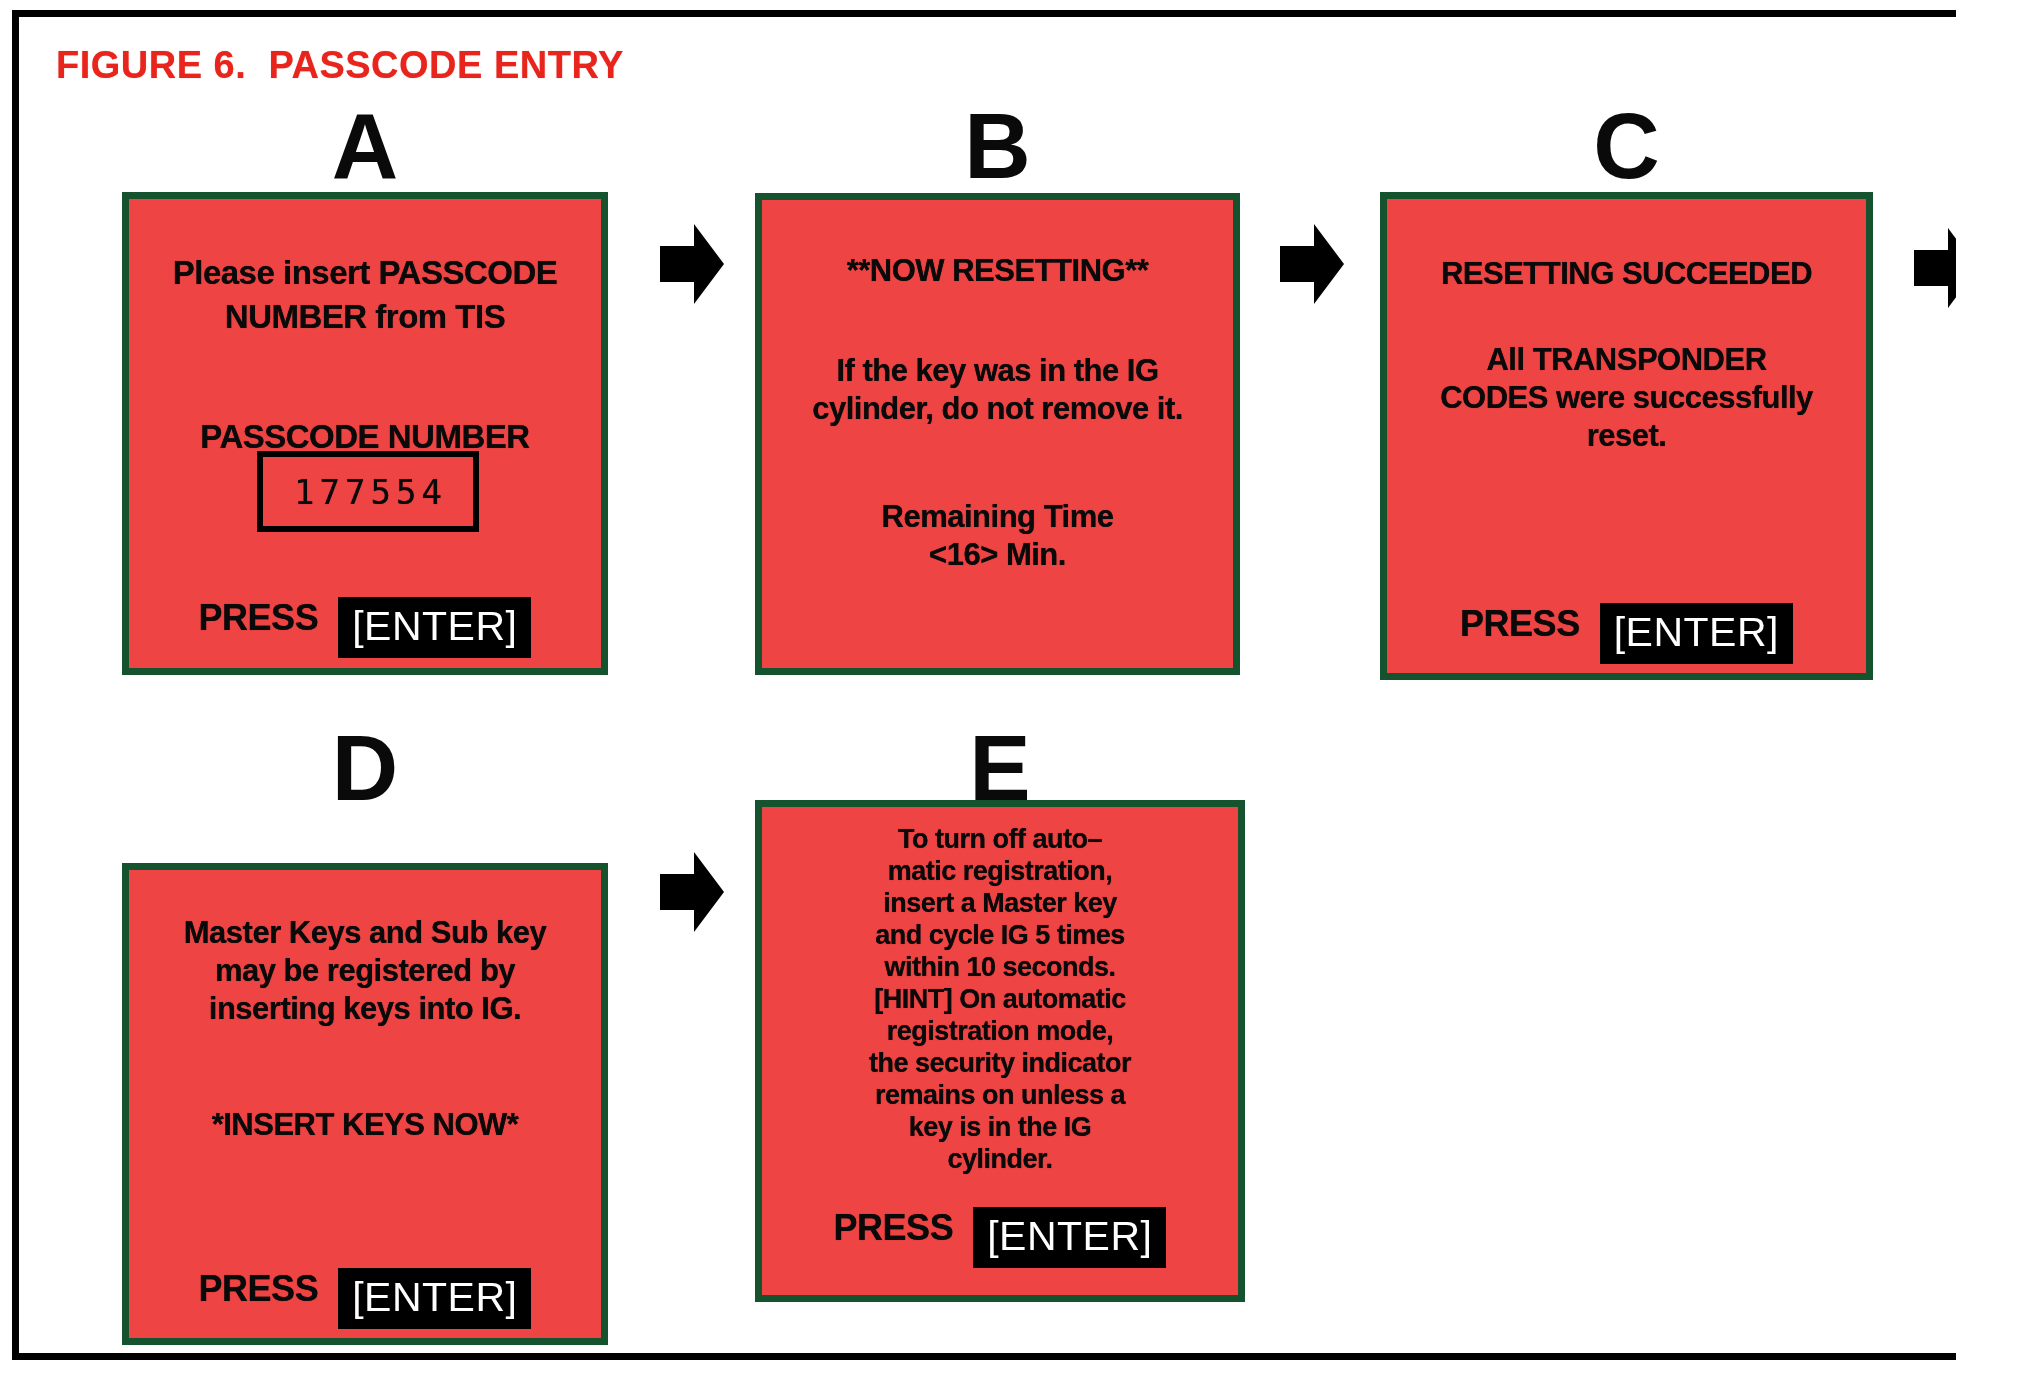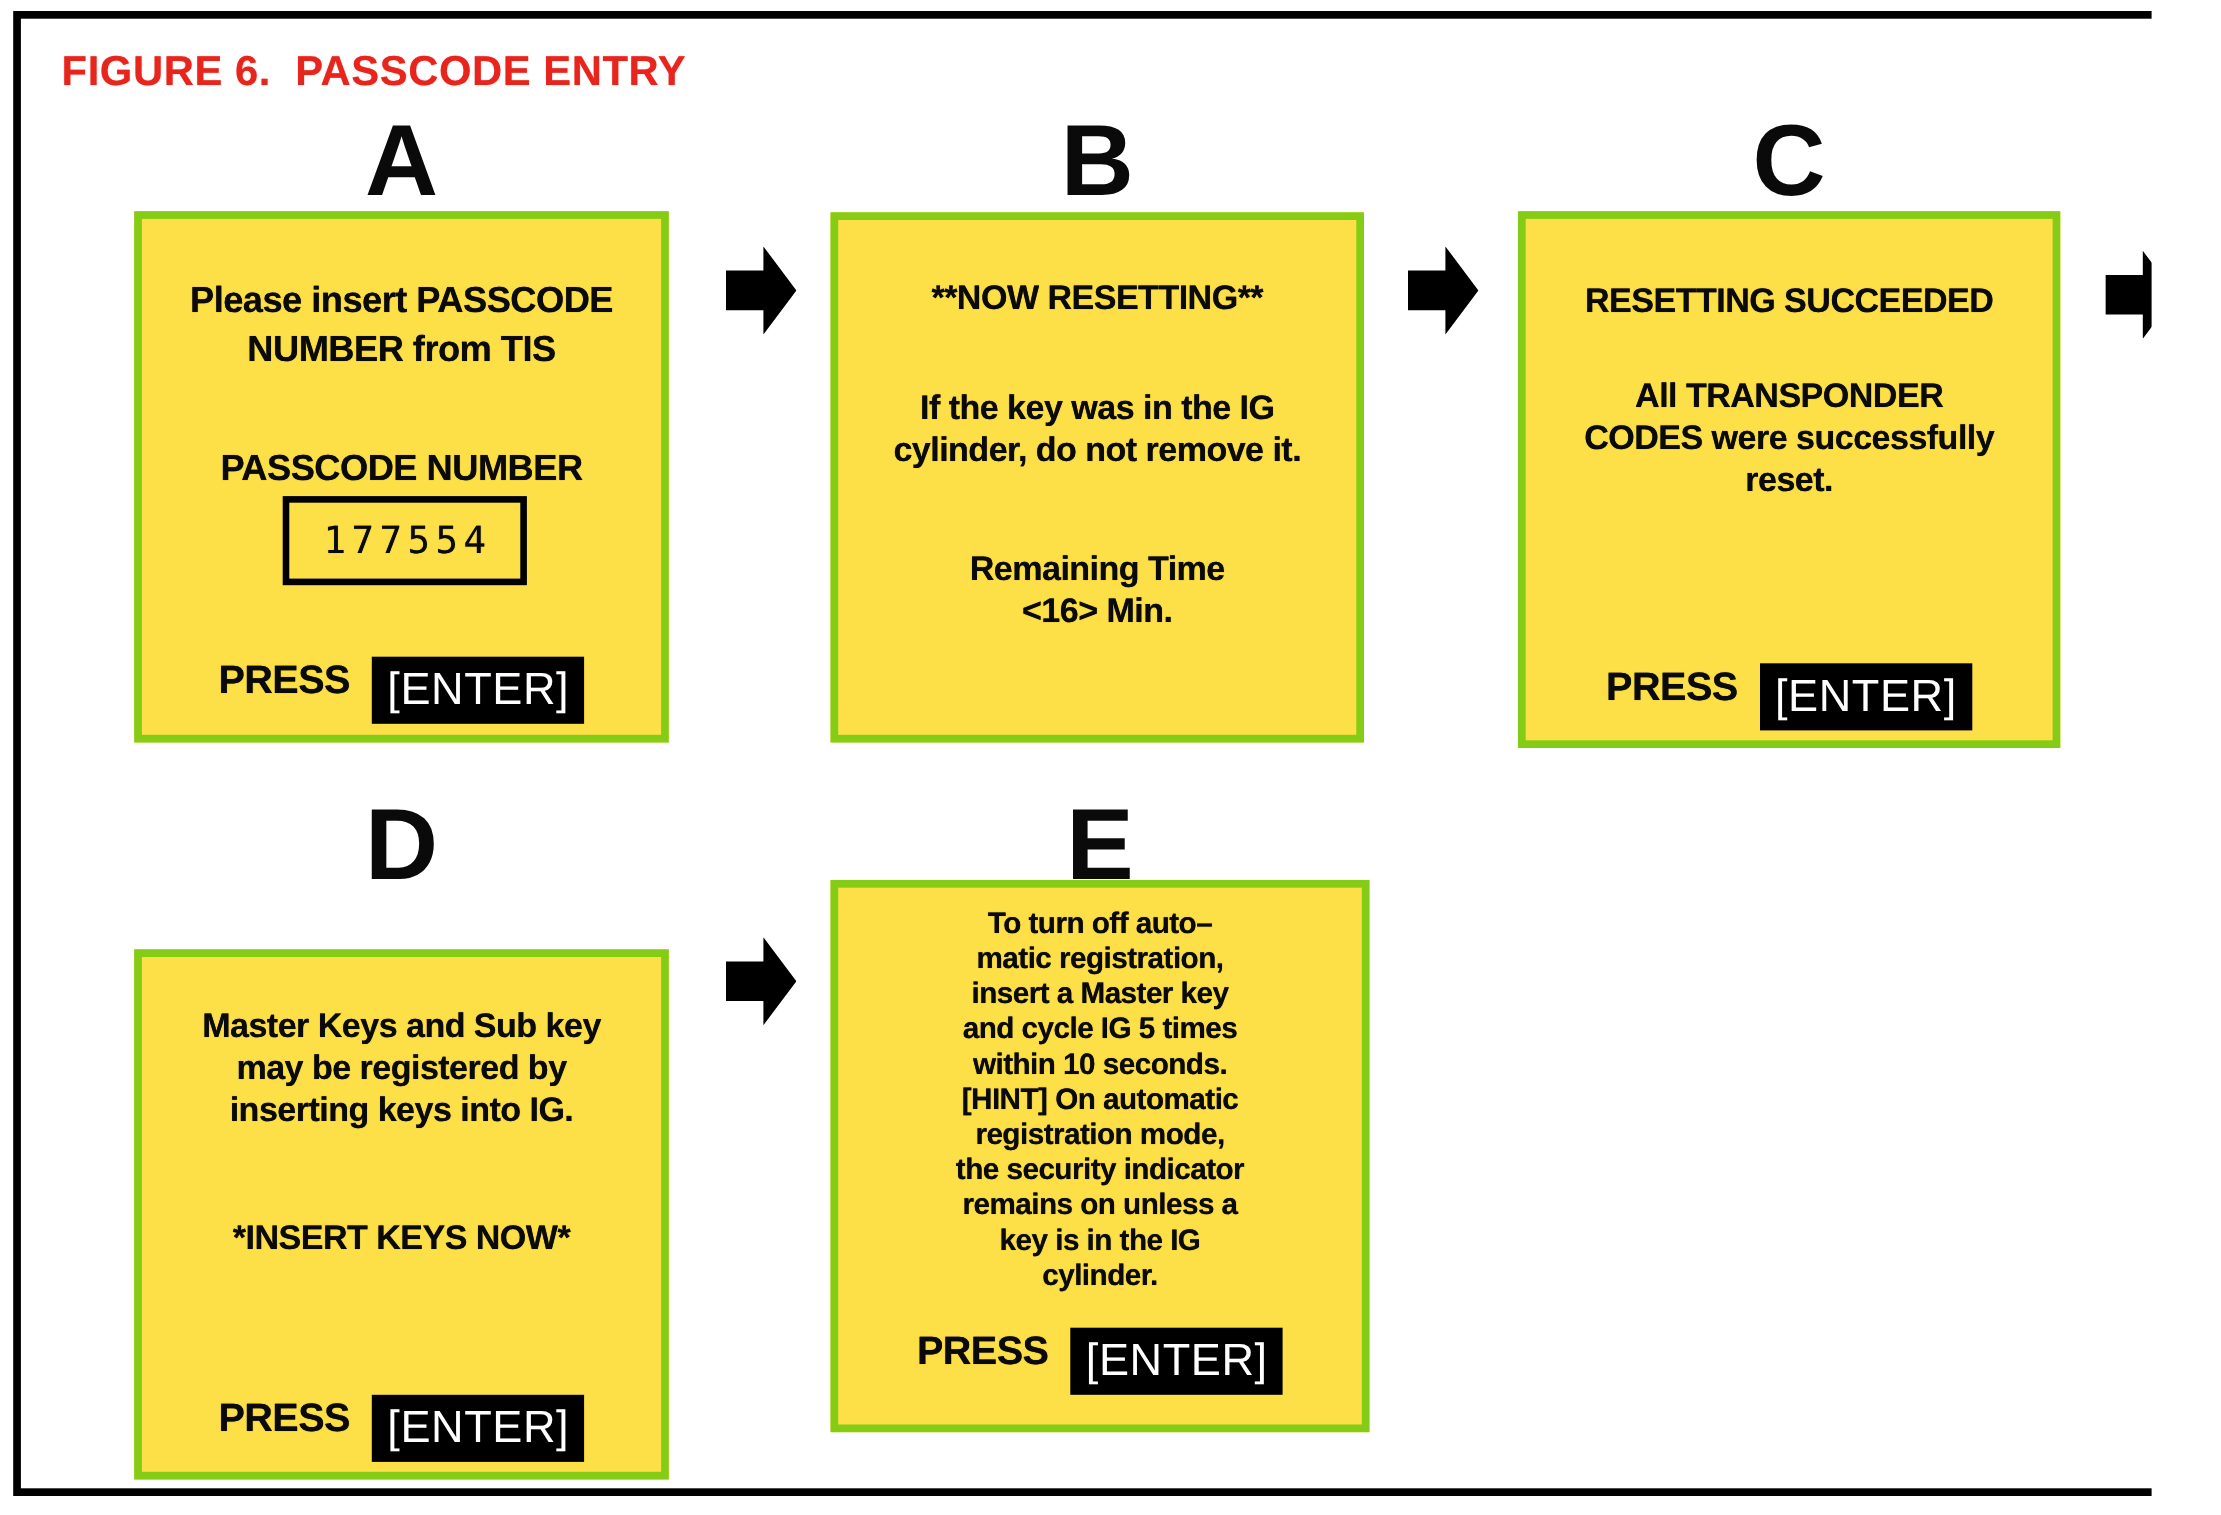--- a/index.html
+++ b/index.html
@@ -35,23 +35,23 @@
   .panel-label {
     position: absolute;
     font-size: 92px;
     font-weight: bold;
     text-align: center;
     line-height: 92px;
     letter-spacing: 0;
   }
   .screen {
     position: absolute;
-    border: 7px solid #84cc16;
+    border: 7px solid #14532d;
     box-sizing: border-box;
-    background: #fde047;
+    background: #ef4444;
   }
   .txt {
     position: absolute;
     left: 0; right: 0;
     text-align: center;
     font-weight: bold;
     white-space: pre-line;
     letter-spacing: -0.5px;
     text-shadow: 0 0 0.7px rgba(0,0,0,0.8);
   }
@@ -111,21 +111,21 @@
 
   <div class="panel-label" style="left:122px; top:100px; width:486px;">A</div>
   <div class="panel-label" style="left:755px; top:100px; width:485px;">B</div>
   <div class="panel-label" style="left:1380px; top:100px; width:493px;">C</div>
   <div class="panel-label" style="left:122px; top:722px; width:486px;">D</div>
   <div class="panel-label" style="left:755px; top:722px; width:490px;">E</div>
 
   <div class="screen" style="left:122px; top:192px; width:486px; height:483px;">
     <div class="txt t-a" style="top:52px;">Please insert PASSCODE
 NUMBER from TIS</div>
-    <div class="txt t-a" style="top:204px;">PASSCODE NUMBER</div>
+    <div class="txt t-a" style="top:216px;">PASSCODE NUMBER</div>
     <div class="passcode-box" style="left:128px; top:252px; width:222px; height:81px;">
       <span class="passcode-value">177554</span>
     </div>
     <div class="press-row" style="top:398px;">
       <span class="press-label">PRESS</span>
       <span class="enter-key">[ENTER]</span>
     </div>
   </div>
 
   <svg class="flow-arrow" style="left:660px; top:224px;" width="64" height="80" viewBox="0 0 64 80">

